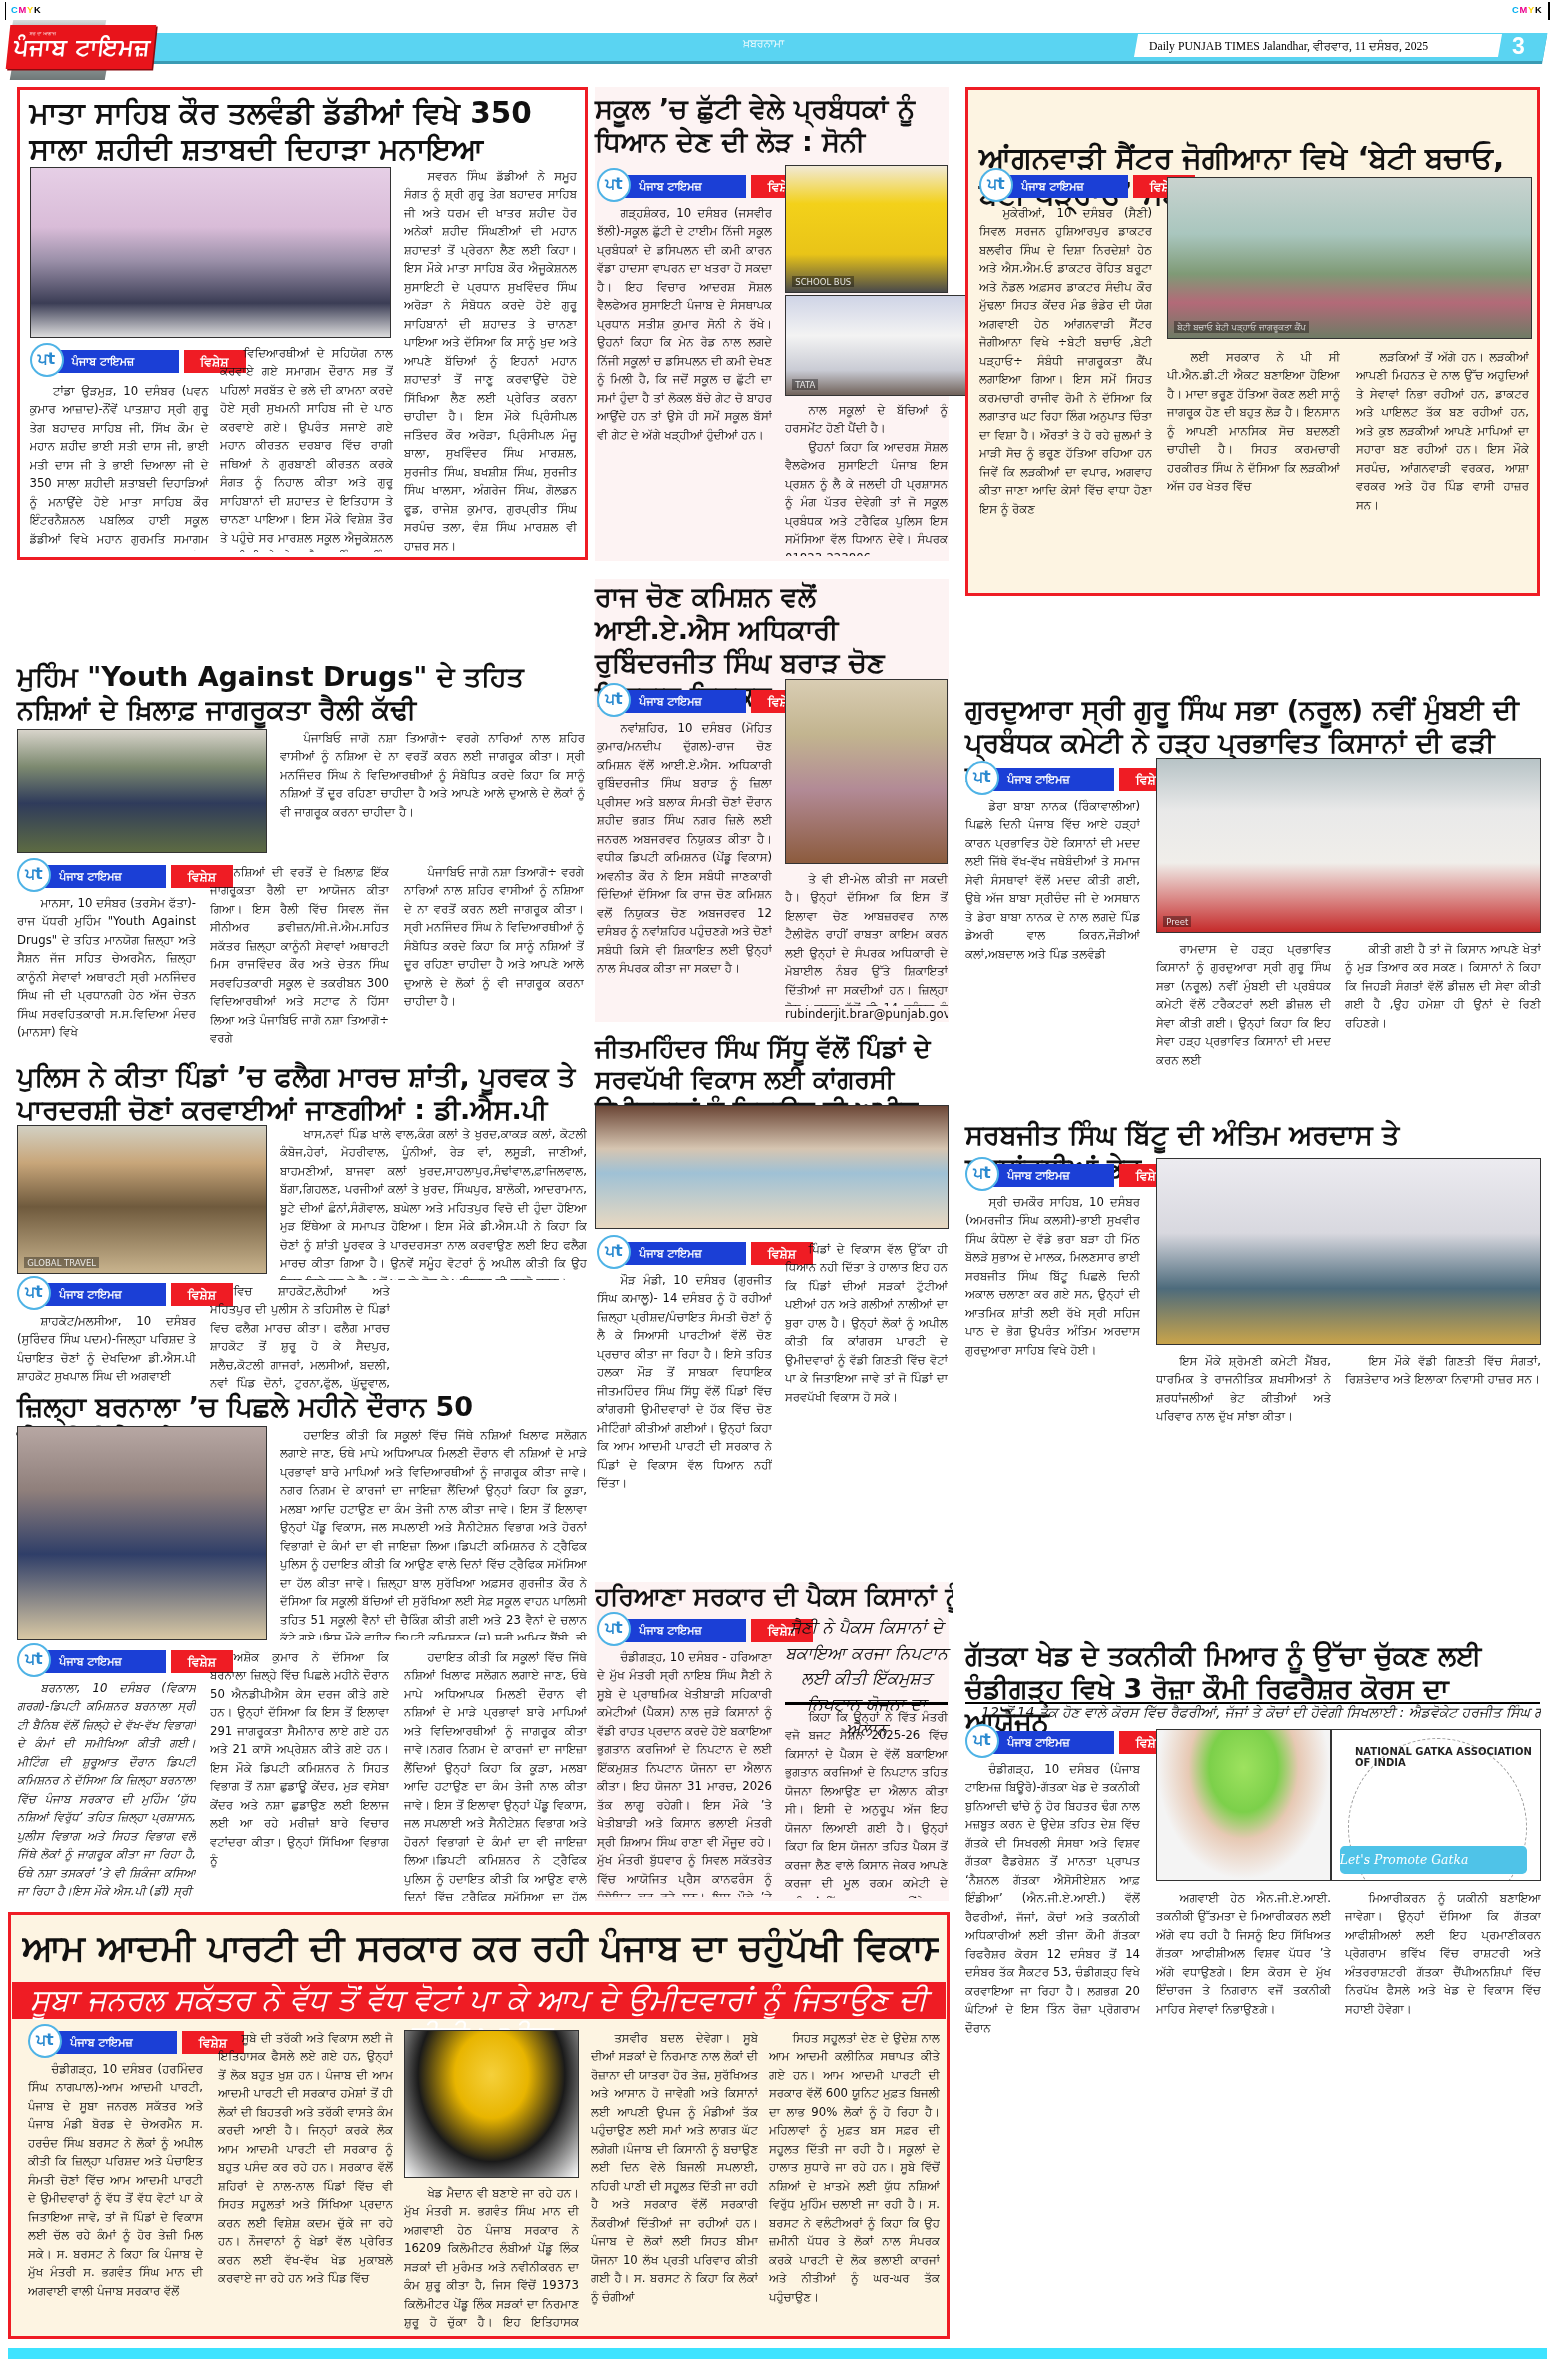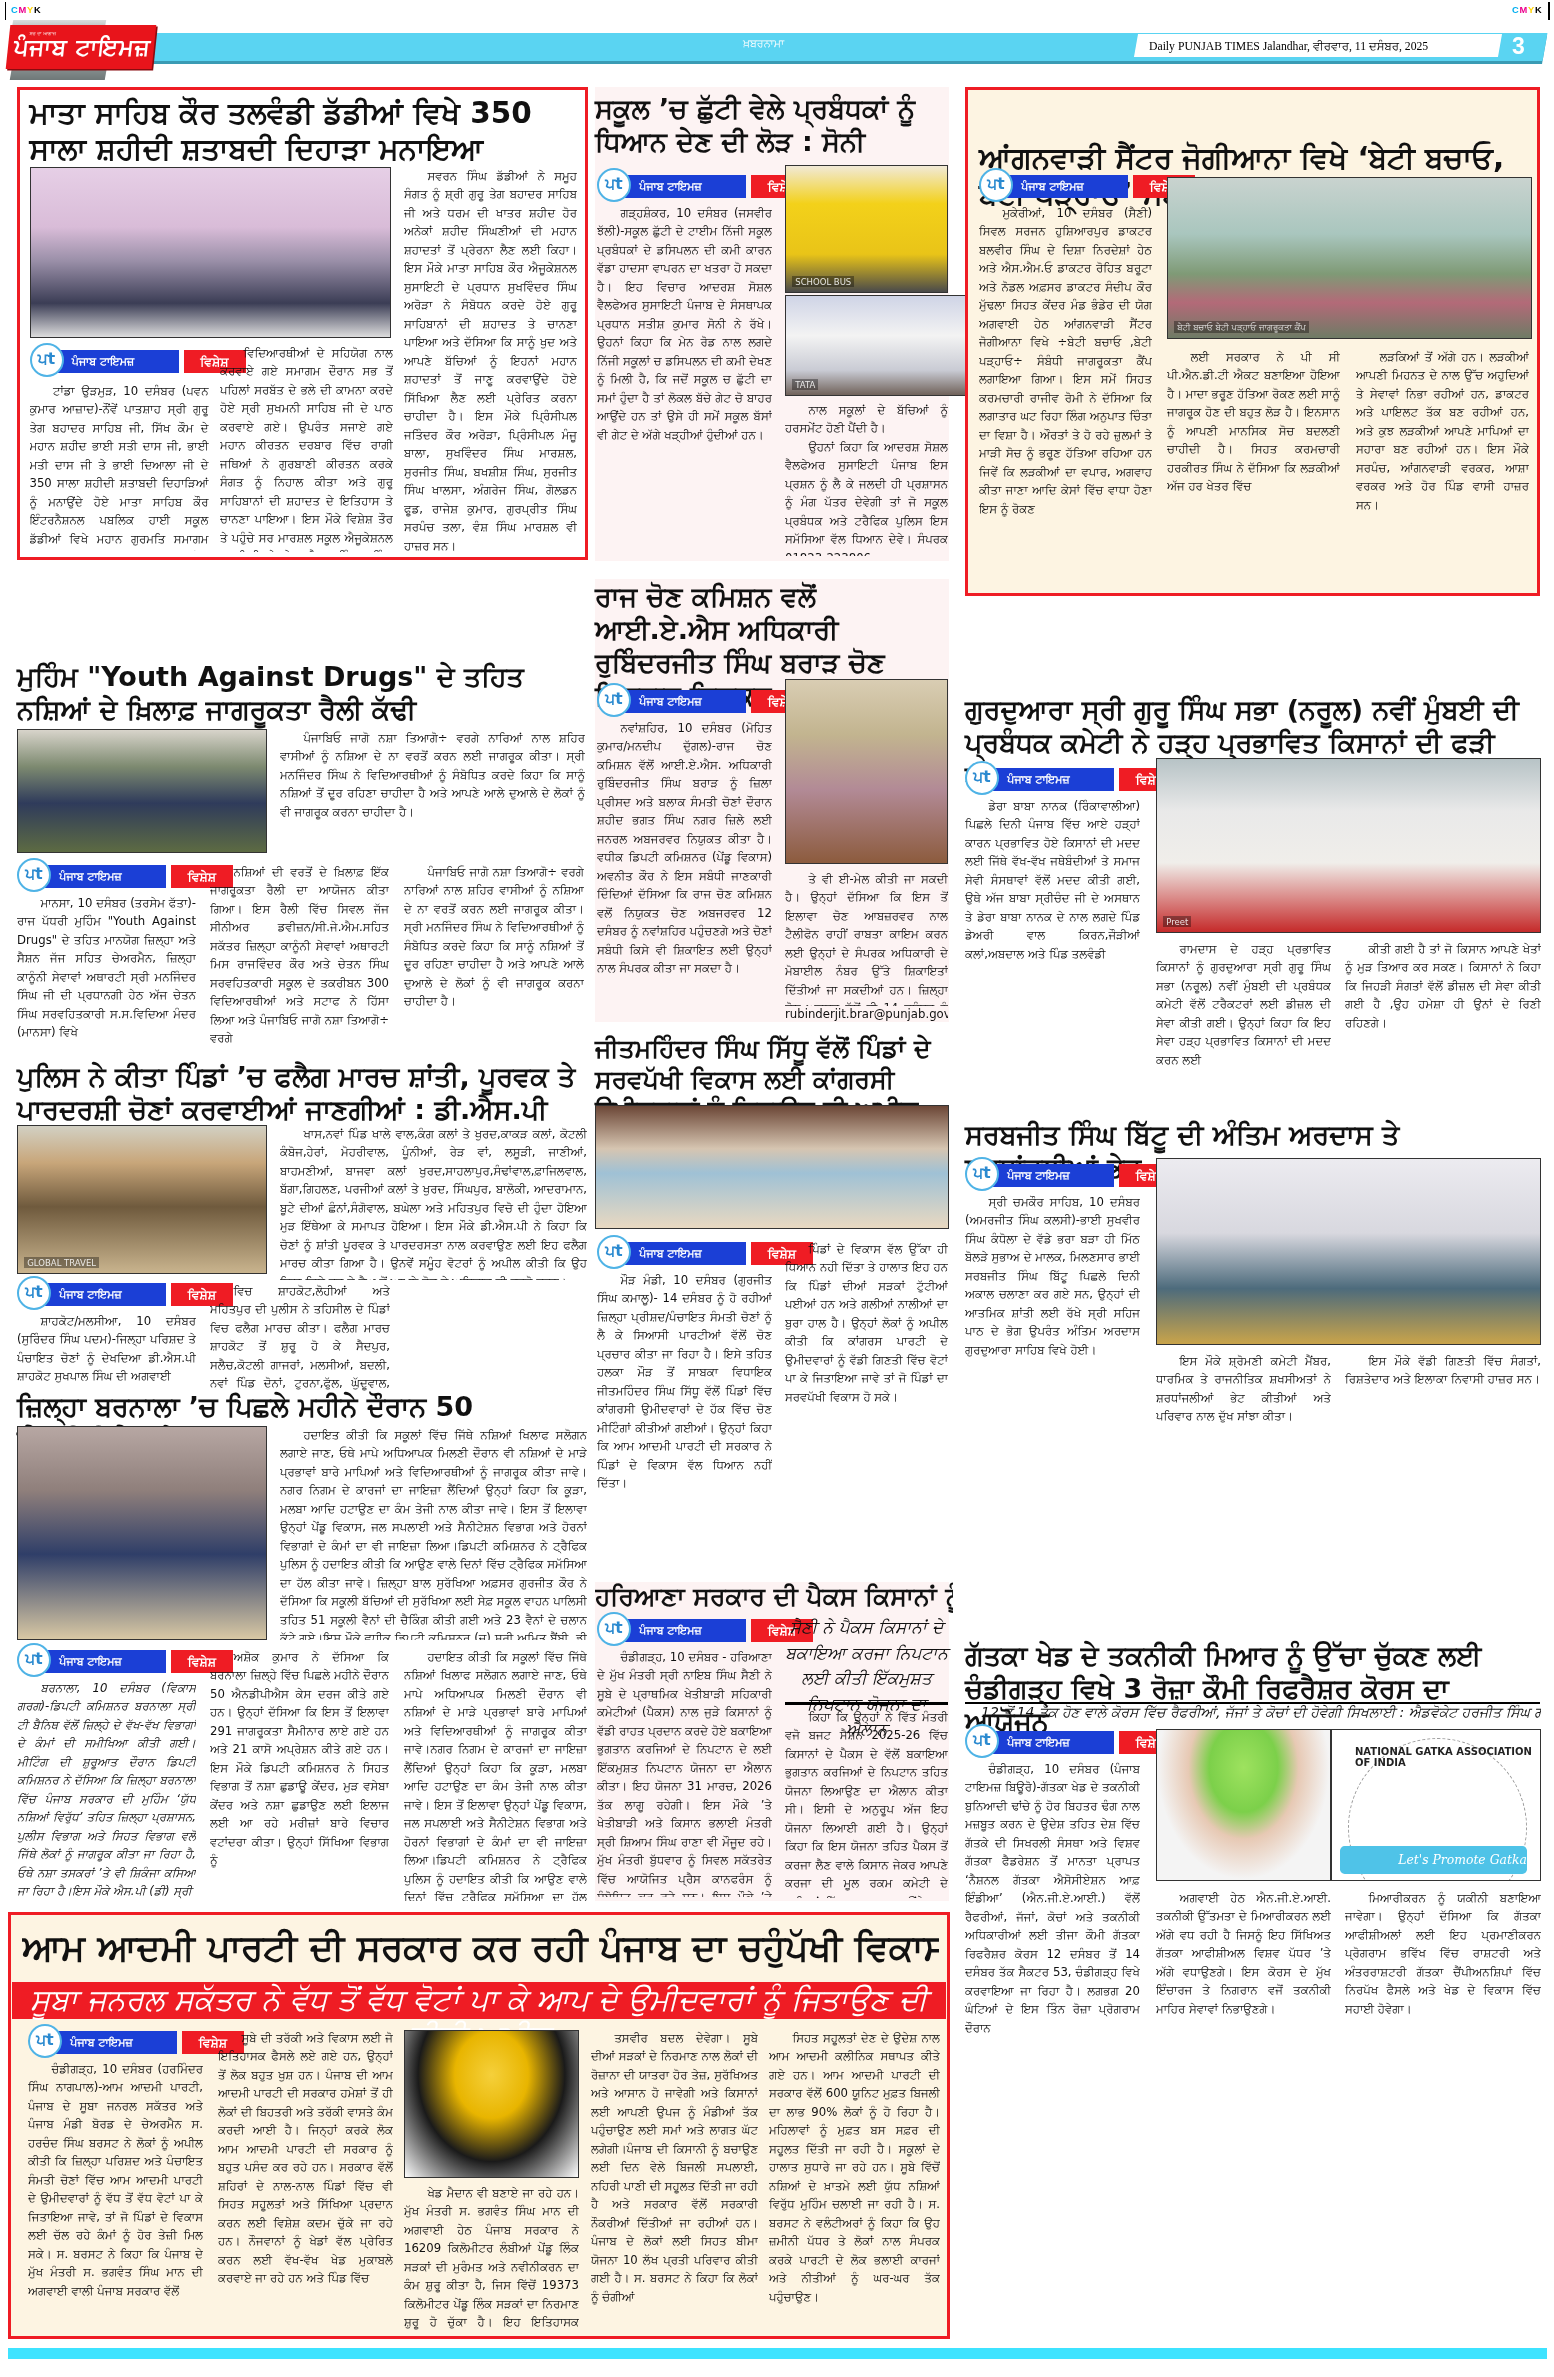--- a/index.html
+++ b/index.html
@@ -58,21 +58,21 @@
   .ph-tractor { background: linear-gradient(180deg,#b7c3c6 0%,#e9e9e9 30%,#f0eeea 60%,#c52a2a 100%); }
   .ph-police { background: linear-gradient(180deg,#d2d0c3 0%,#c8a67a 25%,#6f5a3d 55%,#c9b48e 100%); }
   .ph-village { background: linear-gradient(180deg,#6b4636 0%,#d6c5b1 35%,#9fc1d5 55%,#e9d9c1 100%); }
   .ph-hall { background: linear-gradient(180deg,#ecebf0 0%,#d8d8df 40%,#4d6b7c 70%,#c9a44a 100%); }
   .ph-meeting { background: linear-gradient(180deg,#b7a7a3 0%,#8f7f7b 30%,#2f3e68 60%,#d8c8a4 100%); }
   .ph-portrait-yellow { background: radial-gradient(ellipse at 50% 30%,#f5d03b 0%,#e8b500 30%,#1a1a1a 60%,#fff 100%); }
   .ph-portrait-green { background: radial-gradient(ellipse at 50% 25%,#9ee25f 0%,#7cd04a 28%,#e7c9b4 45%,#f4f4f4 70%); }
   .ph-gatka { background: #ffffff; }
   .gatka-ring { position: absolute; left: 15.5px; top: 7.8px; width: 179px; height: 179px; border-radius: 50%; border: 1.6px dashed #999; }
   .gatka-title { position: absolute; left: 23px; top: 15.5px; font-size: 10px; font-weight: bold; color: #222; }
-  .gatka-ribbon { position: absolute; left: 7.8px; bottom: 6.2px; width: 187px; height: 28px; background: #4fc3e8; color: #fff; font-style: italic; font-size: 12.4px; text-align: right; line-height: 28px; border-radius: 4.7px; font-family: "DejaVu Serif", serif; }
+  .gatka-ribbon { position: absolute; left: 7.8px; bottom: 6.2px; width: 187px; height: 28px; background: #4fc3e8; color: #fff; font-style: italic; font-size: 12.4px; text-align: left; line-height: 28px; border-radius: 4.7px; font-family: "DejaVu Serif", serif; }
 
   .rule { position: absolute; height: 3.1px; background: #000; }
   .cyan-footer { position: absolute; left: 7.8px; top: 2348px; width: 1539px; height: 11px; background: #3fe3ff; }
 
   .redbar { position: absolute; background: #ef1c24; color: #fff; font-style: italic; font-size: 30px; text-align: center; line-height: 36px; }
 </style>
 </head>
 <body>
 
 <div class="reg-line" style="left:4.7px;"></div>

